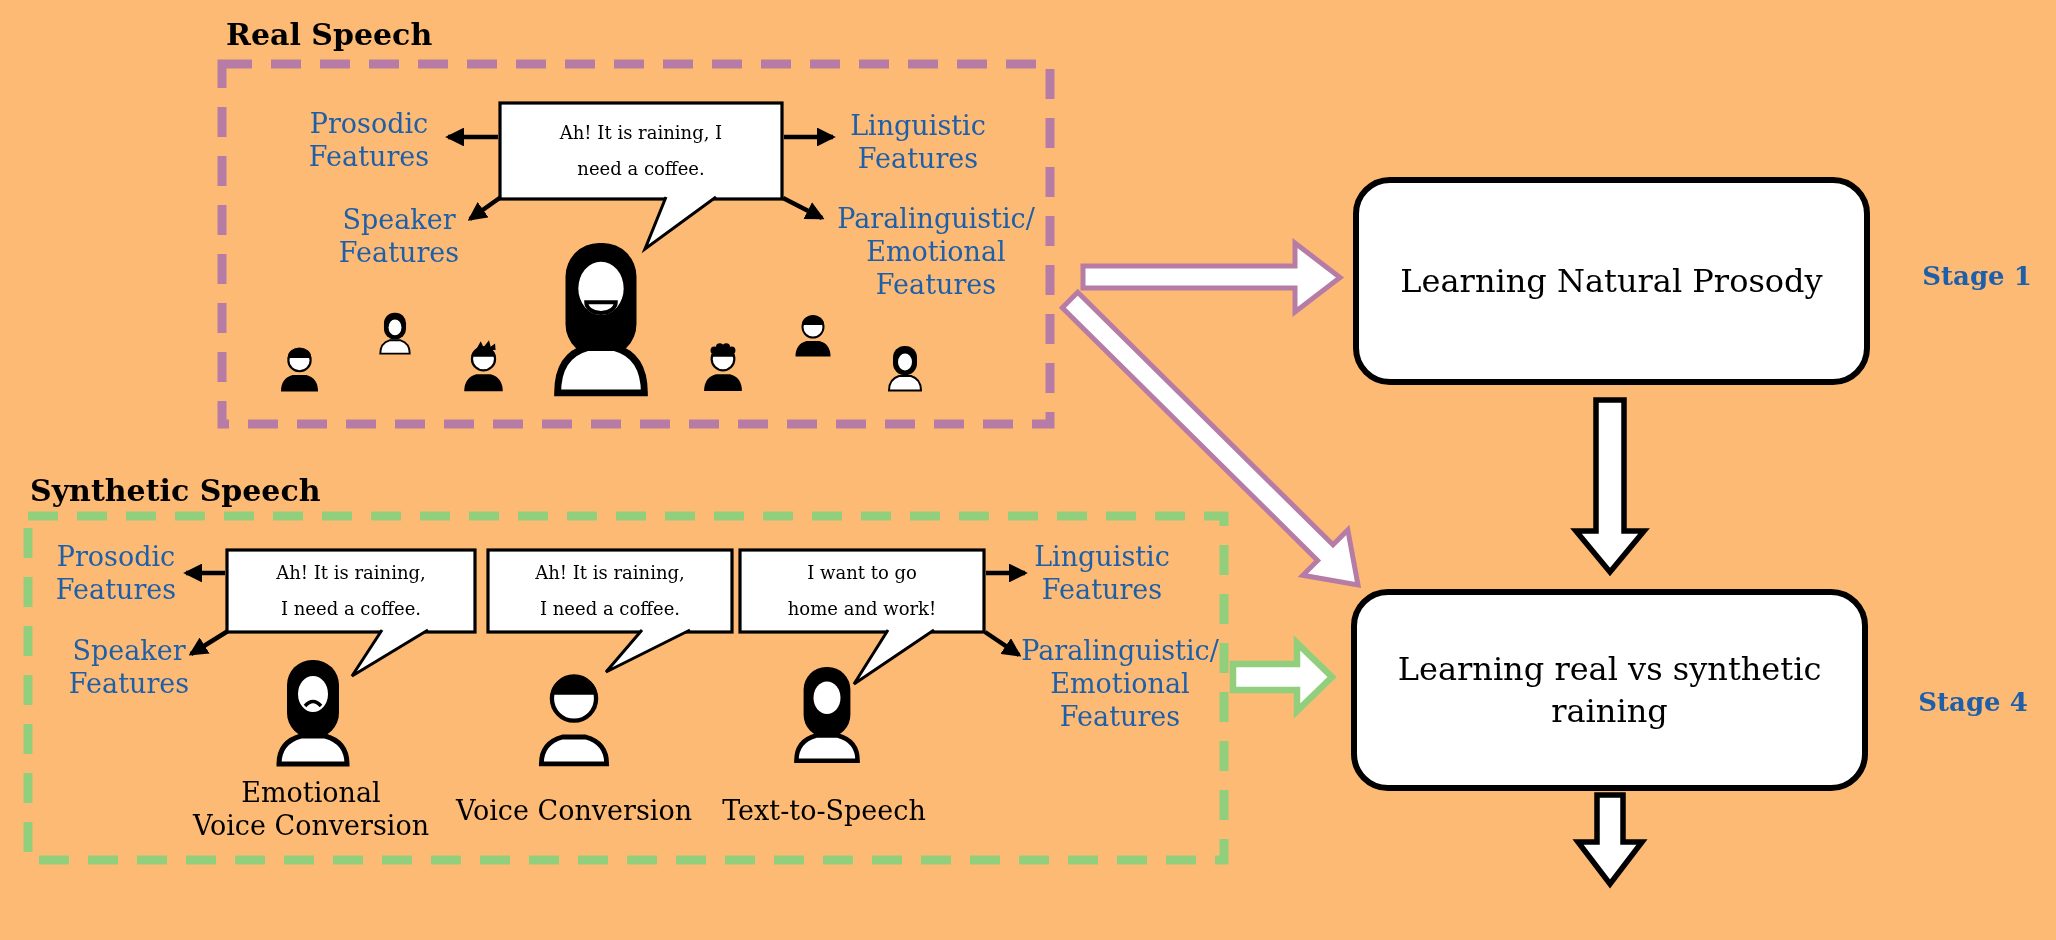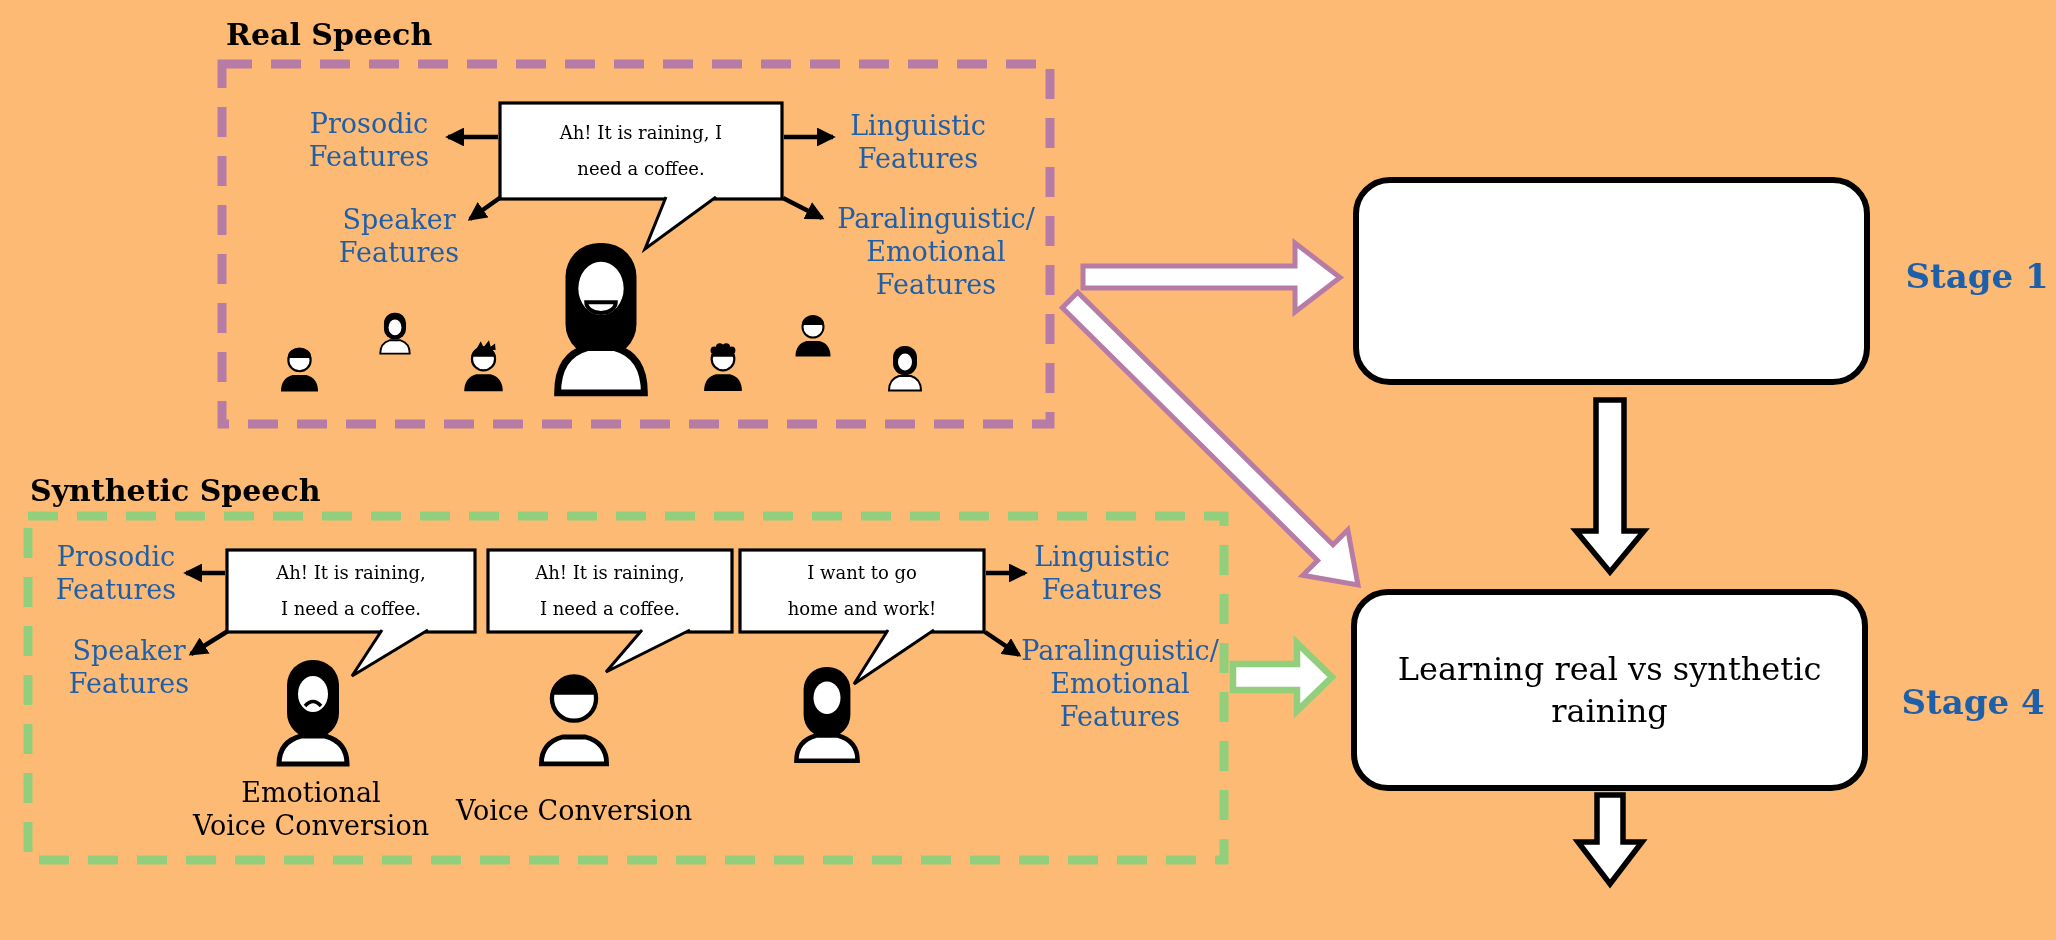--- a/index.html
+++ b/index.html
@@ -10,21 +10,21 @@
   .gfx{position:absolute;left:0;top:0;width:2056px;height:940px;}
   .lbl{
     position:absolute;display:flex;align-items:center;justify-content:center;
     text-align:center;white-space:pre-line;color:#000;line-height:1.22;
   }
   .title{font-weight:bold;font-size:30px;justify-content:flex-start;text-align:left;}
   .feature{color:var(--feature-text,#1e5fa9);font-size:27px;line-height:33px;}
   .bubble-text{font-size:18px;line-height:36px;}
   .gen-label{font-size:27px;line-height:33px;}
   .stage-box-text{font-size:32px;line-height:42px;}
-  .stage-side{color:var(--stage-label,#1e5fa9);font-weight:bold;font-size:34px;}
+  .stage-side{color:var(--stage-label,#1e5fa9);font-weight:bold;font-size:26px;}
   .output{font-size:32px;}
 </style>
 </head>
 <body>
 
 <div class="canvas">
 
   <svg class="gfx" viewBox="0 0 2056 940">
     <defs>
       <marker id="ah" viewBox="0 0 10 10" refX="8.5" refY="5" markerWidth="4.2" markerHeight="4.2" orient="auto-start-reverse">
@@ -177,21 +177,23 @@
 Features</div>
   <div class="lbl feature" style="left:1026px;top:533px;width:152px;height:80px;">Linguistic
 Features</div>
   <div class="lbl feature" style="left:1010px;top:624px;width:220px;height:118px;">Paralinguistic/
 Emotional
 Features</div>
 
   <div class="lbl gen-label" style="left:184px;top:772px;width:254px;height:74px;">Emotional
 Voice Conversion</div>
   <div class="lbl gen-label" style="left:444px;top:790px;width:260px;height:40px;">Voice Conversion</div>
+  <div class="lbl gen-label" style="left:704px;top:790px;width:240px;height:40px;">Text-to-Speech</div>
 
+  <div class="lbl stage-box-text" style="left:1356px;top:180px;width:511px;height:202px;">Learning Natural Prosody</div>
   <div class="lbl stage-box-text" style="left:1354px;top:592px;width:511px;height:196px;">Learning real vs synthetic
 raining</div>
 
   <div class="lbl stage-side" style="left:1898px;top:254px;width:158px;height:46px;">Stage 1</div>
   <div class="lbl stage-side" style="left:1894px;top:680px;width:158px;height:46px;">Stage 4</div>
 
 
 </div>
 
 </body></html>

